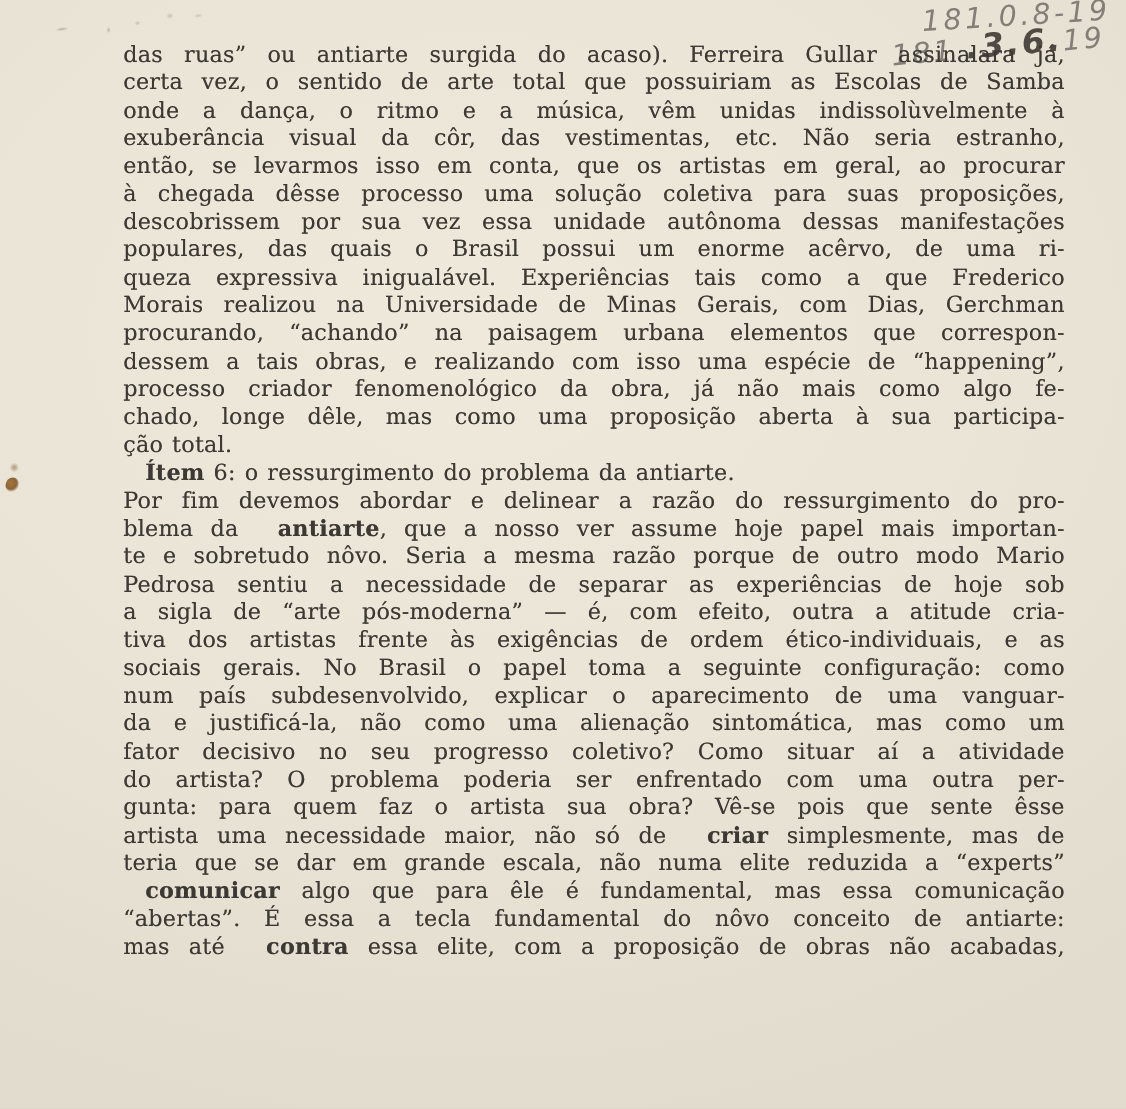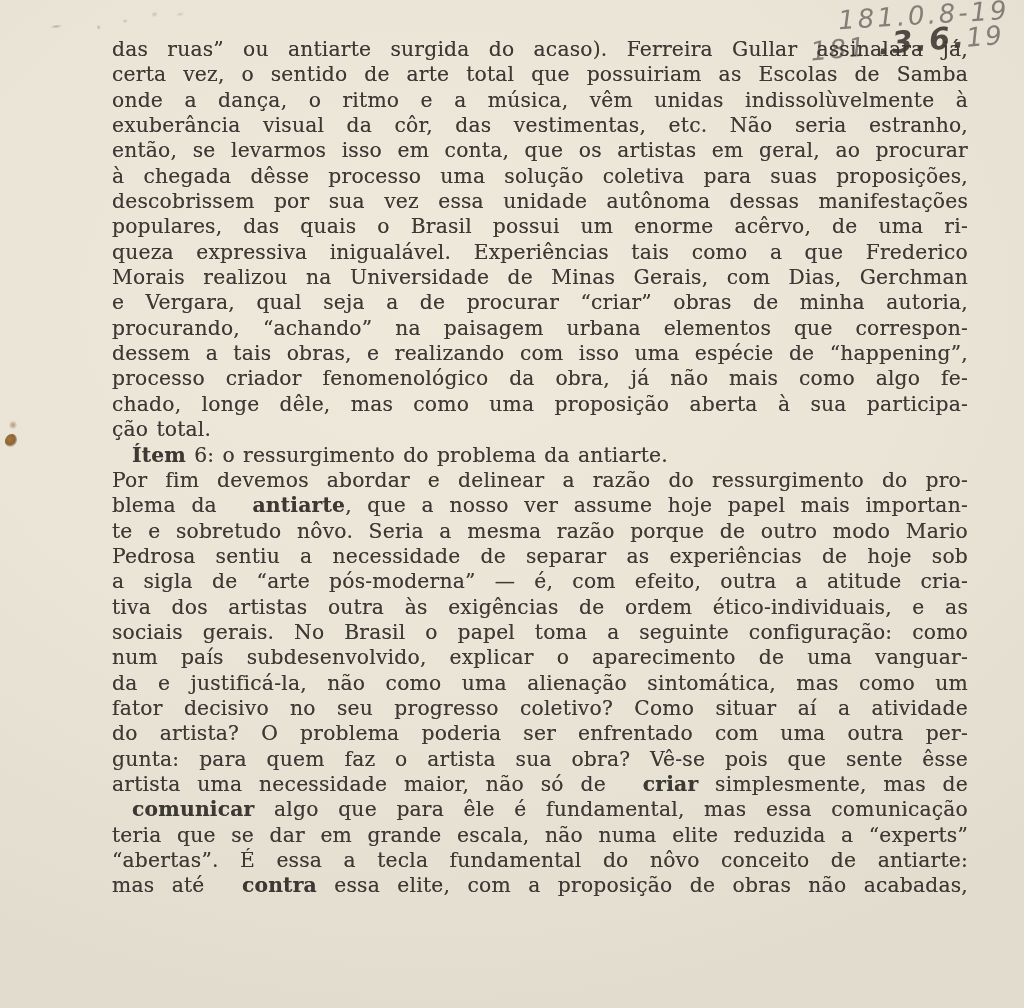--- a/index.html
+++ b/index.html
@@ -125,41 +125,40 @@
       <div class="line"><span>das ruas” ou antiarte surgida do acaso). Ferreira Gullar assinalara já,</span></div>
       <div class="line"><span>certa vez, o sentido de arte total que possuiriam as Escolas de Samba</span></div>
       <div class="line"><span>onde a dança, o ritmo e a música, vêm unidas indissolùvelmente à</span></div>
       <div class="line"><span>exuberância visual da côr, das vestimentas, etc. Não seria estranho,</span></div>
       <div class="line"><span>então, se levarmos isso em conta, que os artistas em geral, ao procurar</span></div>
       <div class="line"><span>à chegada dêsse processo uma solução coletiva para suas proposições,</span></div>
       <div class="line"><span>descobrissem por sua vez essa unidade autônoma dessas manifestações</span></div>
       <div class="line"><span>populares, das quais o Brasil possui um enorme acêrvo, de uma ri-</span></div>
       <div class="line"><span>queza expressiva inigualável. Experiências tais como a que Frederico</span></div>
       <div class="line"><span>Morais realizou na Universidade de Minas Gerais, com Dias, Gerchman</span></div>
-      <div class="line"><span>e Vergara, qual seja a de procurar “criar” obras de minha autoria,</span></div>
       <div class="line"><span>procurando, “achando” na paisagem urbana elementos que correspon-</span></div>
       <div class="line"><span>dessem a tais obras, e realizando com isso uma espécie de “happening”,</span></div>
       <div class="line"><span>processo criador fenomenológico da obra, já não mais como algo fe-</span></div>
       <div class="line"><span>chado, longe dêle, mas como uma proposição aberta à sua participa-</span></div>
       <div class="line no-just"><span>ção total.</span></div>
       <div class="line no-just"><span class="bold">Ítem</span><span> 6: o ressurgimento do problema da antiarte.</span></div>
       <div class="line"><span>Por fim devemos abordar e delinear a razão do ressurgimento do pro-</span></div>
       <div class="line"><span>blema da </span><span class="bold">antiarte</span><span>, que a nosso ver assume hoje papel mais importan-</span></div>
       <div class="line"><span>te e sobretudo nôvo. Seria a mesma razão porque de outro modo Mario</span></div>
       <div class="line"><span>Pedrosa sentiu a necessidade de separar as experiências de hoje sob</span></div>
       <div class="line"><span>a sigla de “arte pós-moderna” — é, com efeito, outra a atitude cria-</span></div>
-      <div class="line"><span>tiva dos artistas outra às exigências de ordem ético-individuais, e as</span></div>
+      <div class="line"><span>tiva dos artistas frente às exigências de ordem ético-individuais, e as</span></div>
       <div class="line"><span>sociais gerais. No Brasil o papel toma a seguinte configuração: como</span></div>
       <div class="line"><span>num país subdesenvolvido, explicar o aparecimento de uma vanguar-</span></div>
       <div class="line"><span>da e justificá-la, não como uma alienação sintomática, mas como um</span></div>
       <div class="line"><span>fator decisivo no seu progresso coletivo? Como situar aí a atividade</span></div>
       <div class="line"><span>do artista? O problema poderia ser enfrentado com uma outra per-</span></div>
       <div class="line"><span>gunta: para quem faz o artista sua obra? Vê-se pois que sente êsse</span></div>
       <div class="line"><span>artista uma necessidade maior, não só de </span><span class="bold">criar</span><span> simplesmente, mas de</span></div>
+      <div class="line"><span>teria que se dar em grande escala, não numa elite reduzida a “experts”</span></div>
       <div class="line"><span class="bold">comunicar</span><span> algo que para êle é fundamental, mas essa comunicação</span></div>
-      <div class="line"><span>teria que se dar em grande escala, não numa elite reduzida a “experts”</span></div>
       <div class="line"><span>“abertas”. É essa a tecla fundamental do nôvo conceito de antiarte:</span></div>
       <div class="line"><span>mas até </span><span class="bold">contra</span><span> essa elite, com a proposição de obras não acabadas,</span></div>
     </div>
 
   <div class="stain"></div>
 
 </div>
 
 </body></html>

